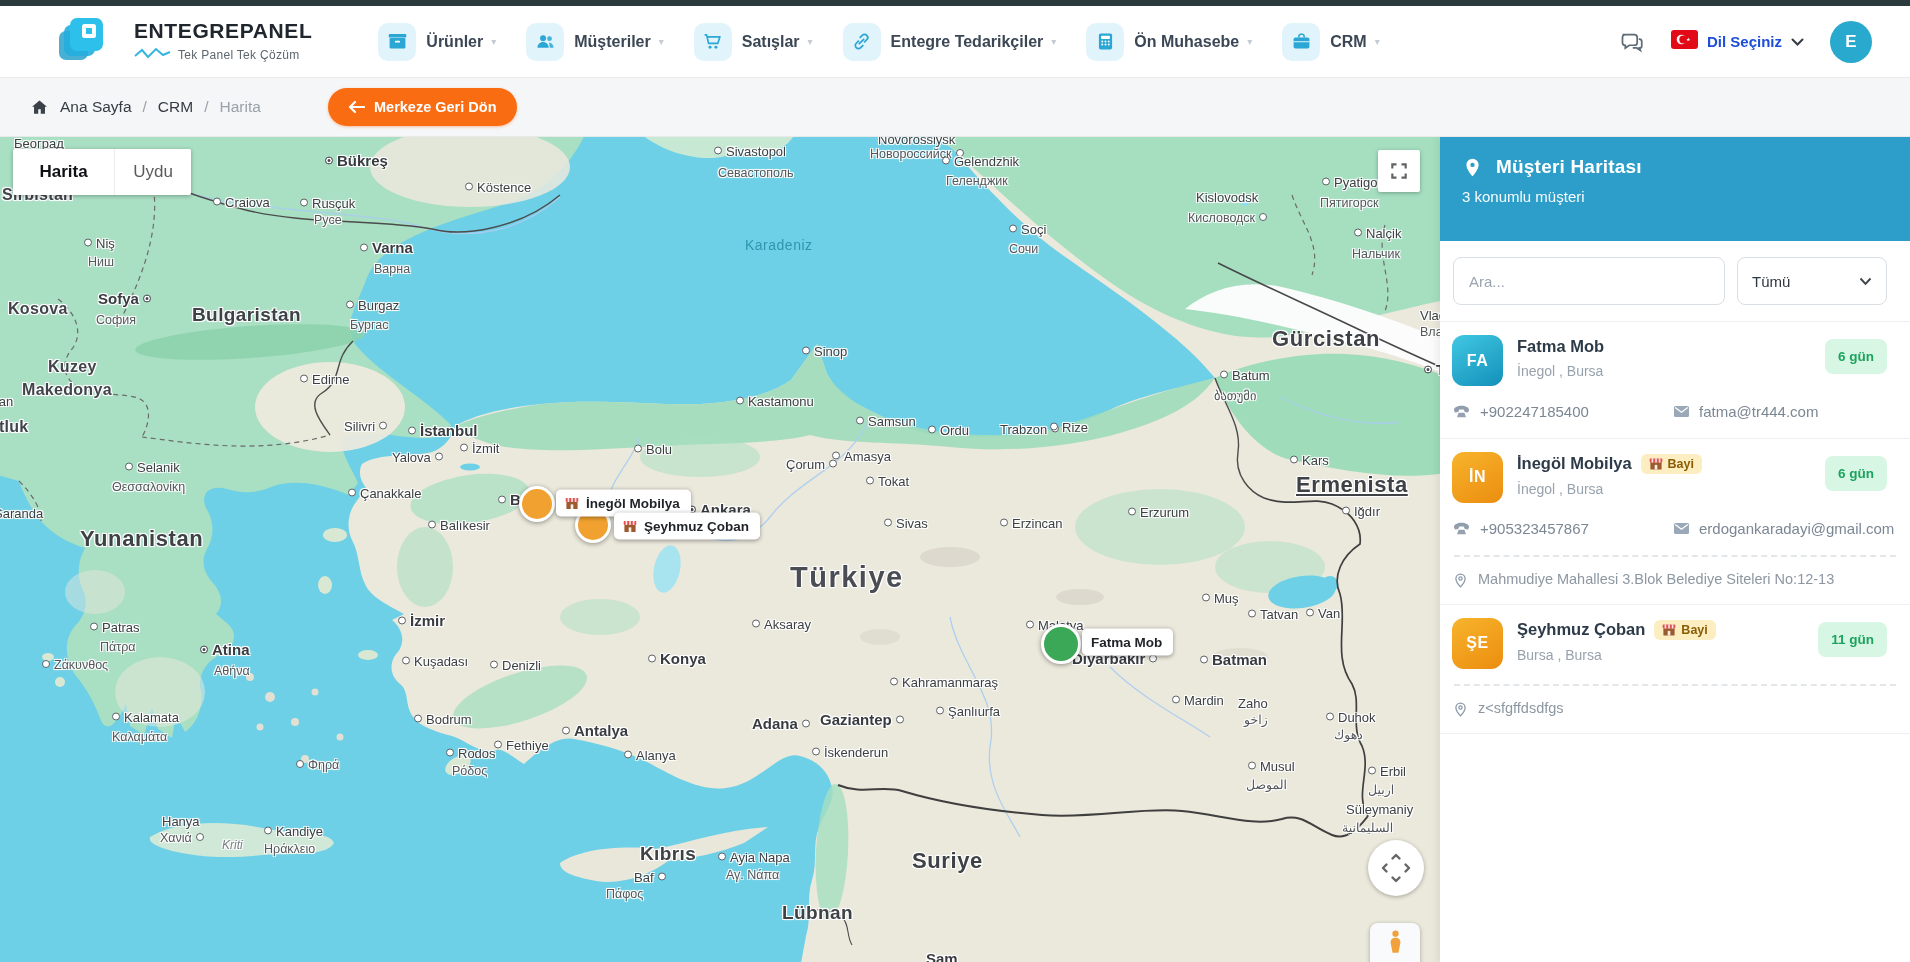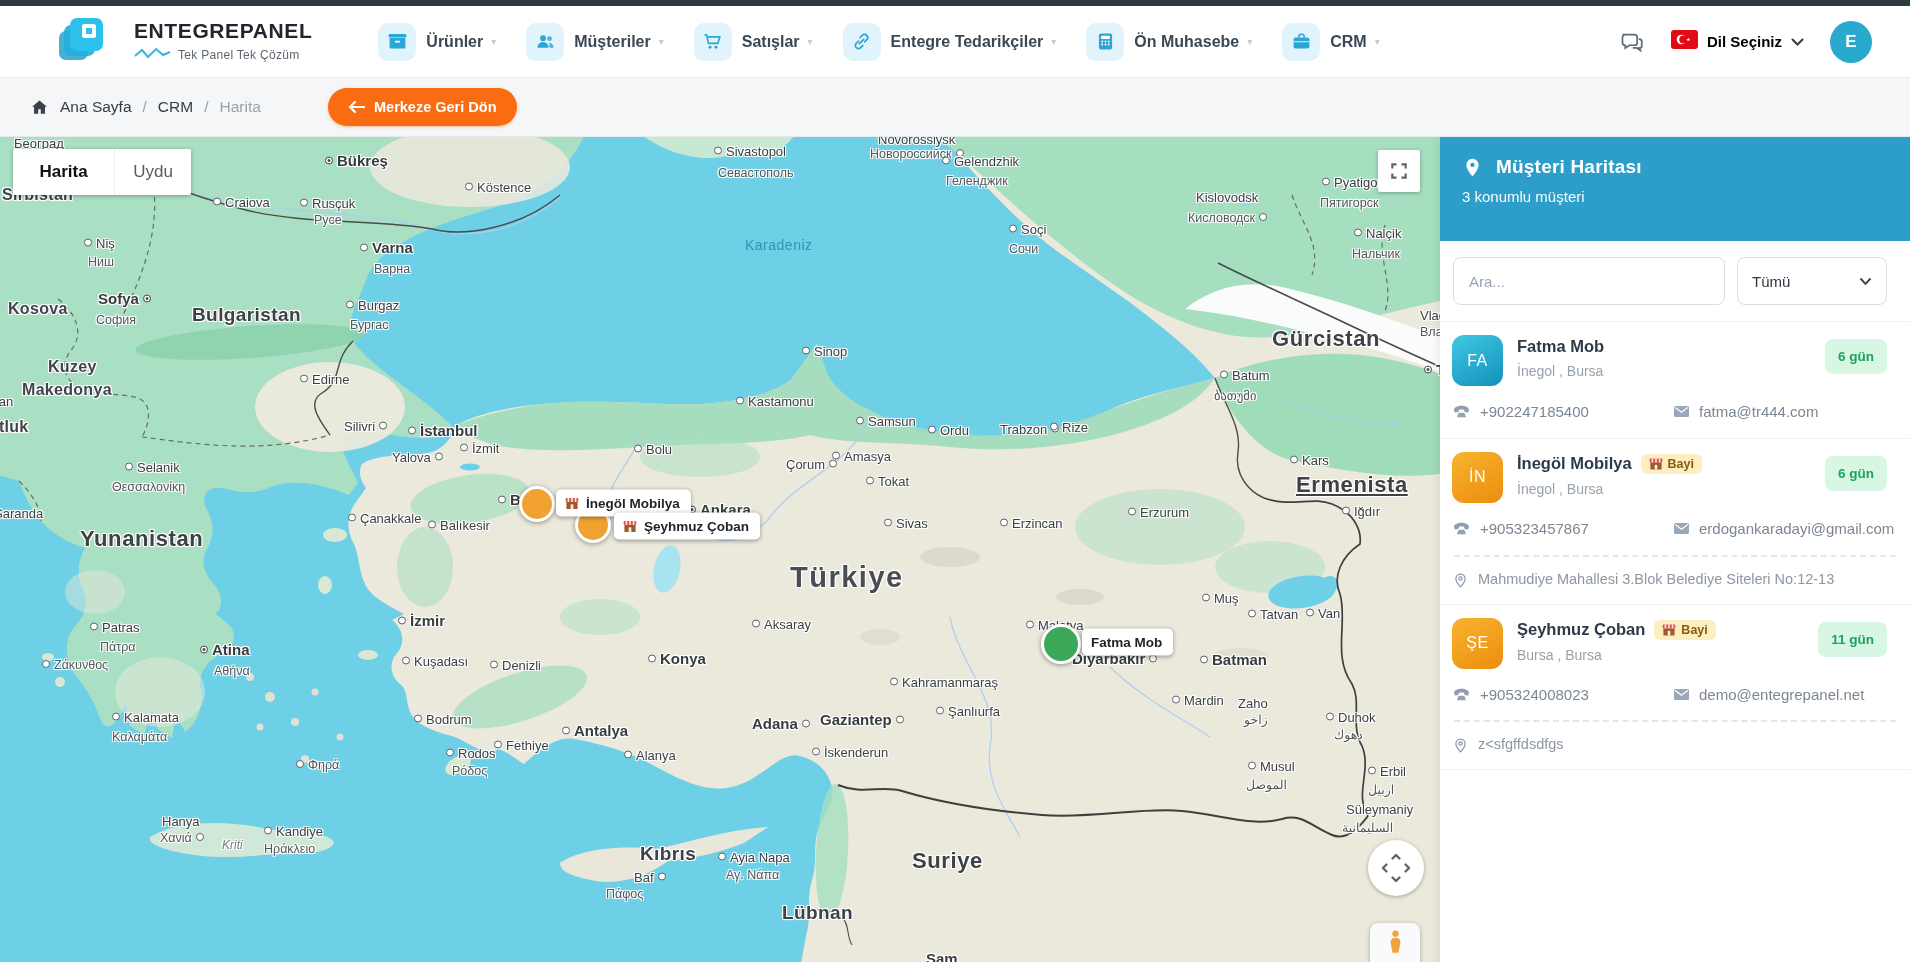--- a/index.html
+++ b/index.html
@@ -12,21 +12,21 @@
   .brandname{font-size:21px;font-weight:800;color:#20262d;letter-spacing:.6px;line-height:1}
   .brandsub{display:flex;align-items:center;gap:6px;margin-top:5px}
   .tagline{font-size:12px;color:#5d666e;letter-spacing:.3px}
   .menu{display:flex;align-items:center;gap:30px;margin-left:66px}
   .mitem{display:flex;align-items:center;gap:10px;cursor:pointer}
   .mico{width:38px;height:38px;border-radius:10px;background:#e1f3fb;display:flex;align-items:center;justify-content:center;flex:none}
   .mlabel2{font-size:16px;font-weight:700;color:#3b4754}
   .chev{font-size:10px;color:#c4cbd2;margin-left:-2px}
   .navright{margin-left:auto;display:flex;align-items:center;gap:26px;padding-right:12px}
   .langbtn{display:flex;align-items:center;gap:9px;cursor:pointer}
-  .langlabel{font-size:15px;font-weight:700;color:#000000}
+  .langlabel{font-size:15px;font-weight:700;color:#1d4ed8}
   .avatarE{width:42px;height:42px;border-radius:50%;background:#2aa9cf;color:#fff;font-size:17px;font-weight:700;display:flex;align-items:center;justify-content:center;cursor:pointer}
   .chatbtn{cursor:pointer;display:flex}
   
   .crumbbar{height:58px;background:#f5f6f8;border-bottom:1px solid #e7e9eb;display:flex;align-items:center;padding-left:30px;position:relative;z-index:25}
   .crumb{display:flex;align-items:center;gap:11px;font-size:15.5px;color:#343c44}
   .crumb .sep{color:#9aa2aa}
   .crumb .cur{color:#9aa2aa}
   .crumb .clink{cursor:pointer}
   .backbtn{position:absolute;left:328px;top:10px;height:38px;border:none;border-radius:19px;background:#f96c12;color:#fff;font-size:14.5px;font-weight:700;font-family:"Liberation Sans",sans-serif;display:flex;align-items:center;gap:9px;padding:0 20px;cursor:pointer;box-shadow:0 1px 3px rgba(249,108,18,.4)}
   
@@ -63,21 +63,21 @@
   .shead{height:104px;background:#2c9ec9;color:#fff;padding:19px 22px;box-sizing:border-box}
   .sheadrow{display:flex;align-items:center;gap:13px}
   .stitle{font-size:19px;font-weight:700;letter-spacing:.2px}
   .ssub{margin-top:10px;font-size:15px;opacity:.97}
   .controls{display:flex;gap:12px;padding:16px 13px;border-bottom:1px solid #edf0f2;box-sizing:border-box}
   .search{width:272px;height:48px;border:1px solid #d8dee4;border-radius:8px;padding:0 15px;font-size:15px;box-sizing:border-box;color:#333;outline:none;font-family:"Liberation Sans",sans-serif}
   .search::placeholder{color:#9aa5b1}
   .filter{width:150px;height:48px;border:1px solid #d8dee4;border-radius:8px;display:flex;align-items:center;justify-content:space-between;padding:0 14px;box-sizing:border-box;font-size:15px;color:#2f3740;cursor:pointer;background:#fff}
   .card{padding:13px 12px 15px;border-bottom:1px solid #eef1f3;position:relative}
   .crow1{display:flex;gap:14px}
-  .avatar{width:51px;height:51px;border-radius:12px;color:#fff;font-weight:400;font-size:16px;display:flex;align-items:center;justify-content:center;letter-spacing:.5px;flex:none}
+  .avatar{width:51px;height:51px;border-radius:12px;color:#fff;font-weight:700;font-size:16px;display:flex;align-items:center;justify-content:center;letter-spacing:.5px;flex:none}
   .av-teal{background:linear-gradient(150deg,#41c8e2,#1390ba)}
   .av-orange{background:linear-gradient(150deg,#f7b42c,#ec8d0f)}
   .cinfo{padding-top:2px}
   .cnrow{display:flex;align-items:center;gap:9px}
   .cname{font-size:16.5px;font-weight:700;color:#2d3a48}
   .bayi{display:inline-flex;align-items:center;gap:5px;background:#fdeec1;border-radius:6px;padding:3px 8px;font-size:12.5px;font-weight:700;color:#8a5c05}
   .cloc{margin-top:7px;font-size:14px;color:#98a2ad}
   .days{position:absolute;right:23px;top:17px;background:#d8f6e4;color:#1ca45e;font-weight:700;font-size:13.5px;border-radius:8px;padding:10px 13px}
   .crow2{display:flex;margin-top:15px;font-size:15px;color:#7c8794}
   .cphone{display:flex;align-items:center;gap:9px;width:220px;flex:none}
@@ -382,21 +382,21 @@
         <div class="ml ci dl" style="left: 112px; top: 580px;">Kalamata</div>
         <div class="ml na" style="left: 112px; top: 600px;">Καλαμάτα</div>
         <div class="ml na dl" style="left: 296px; top: 628px;">Φηρά</div>
         <div class="ml ci" style="left: 162px; top: 684px;">Hanya</div>
         <div class="ml na dr" style="left: 160px; top: 701px;">Χανιά</div>
         <div class="ml ci dl" style="left: 264px; top: 694px;">Kandiye</div>
         <div class="ml na" style="left: 264px; top: 712px;">Ηράκλειο</div>
         <div class="ml reg" style="left: 222px; top: 708px;">Kriti</div>
         <div class="ml ci dl" style="left: 446px; top: 616px;">Rodos</div>
         <div class="ml na" style="left: 452px; top: 634px;">Ρόδος</div>
-        <div class="ml ci dl" style="left: 348px; top: 356px; margin-top: 25px;">Çanakkale</div>
+        <div class="ml ci dl" style="left: 348px; top: 356px;">Çanakkale</div>
         <div class="ml ci dl" style="left: 428px; top: 388px;">Balıkesir</div>
         <div class="ml big dl" style="left: 498px; top: 362px;">Bursa</div>
         <div class="ml big dl" style="left: 408px; top: 293px;">İstanbul</div>
         <div class="ml ci dr" style="left: 344px; top: 289px;">Silivri</div>
         <div class="ml ci dr" style="left: 392px; top: 320px;">Yalova</div>
         <div class="ml ci dl" style="left: 460px; top: 311px;">İzmit</div>
         <div class="ml big dl" style="left: 398px; top: 483px;">İzmir</div>
         <div class="ml ci dl" style="left: 402px; top: 524px;">Kuşadası</div>
         <div class="ml ci dl" style="left: 414px; top: 582px;">Bodrum</div>
         <div class="ml ci dl" style="left: 494px; top: 608px;">Fethiye</div>
@@ -652,40 +652,20 @@
                         <rect x="7.1" y="1.6" width="1.8" height="4.6"></rect>
                         <rect x="11.2" y="1.6" width="1.8" height="4.6"></rect>
                       </g>
                     </svg>
                   </span>Bayi</span>
               </div>
           <div class="cloc">Bursa , Bursa</div>
         </div>
         <div class="days">11 gün</div>
       </div>
-      <div class="crow2">
-        <div class="cphone">
-              <span style="display:flex">
-                <svg viewBox="0 0 24 24" width="19" height="19" fill="#909dac">
-                  <path d="M2.5 10.2C2.5 7 6.8 4.8 12 4.8s9.5 2.2 9.5 5.4l-.9 2.3c-.3.7-1.1 1-1.8.7l-2.6-1c-.6-.2-1-.8-.9-1.5l.1-.9c-1-.3-2.1-.4-3.4-.4s-2.4.1-3.4.4l.1.9c.1.7-.3 1.3-.9 1.5l-2.6 1c-.7.3-1.5 0-1.8-.7z"></path>
-                  <path d="M8.3 13.6h7.4l2 5.6H6.3z" opacity=".95"></path>
-                </svg>
-              </span>
-              <span>+905324008023</span>
-            </div>
-        <div class="cmail">
-              <span style="display:flex">
-                <svg viewBox="0 0 24 24" width="19" height="19" style="margin-top:1px">
-                  <rect x="2.5" y="5" width="19" height="14" rx="2" fill="#9aa8b8"></rect>
-                  <path d="M4 7l8 6 8-6" fill="none" stroke="#fff" stroke-width="1.6"></path>
-                </svg>
-              </span>
-              <span class="mtxt">demo@entegrepanel.net</span>
-            </div>
-      </div>
       <div class="dashsep"></div>
      <div class="caddr">
             <span style="display:flex">
               <svg viewBox="0 0 24 24" width="17" height="17" fill="none" stroke="#8b98a8" stroke-width="1.8" style="margin-top:1px">
                 <path d="M12 21s-6.5-7-6.5-11.5a6.5 6.5 0 0 1 13 0C18.5 14 12 21 12 21z"></path>
                 <circle cx="12" cy="9.3" r="2.3"></circle>
               </svg>
             </span>
             <span>z&lt;sfgffdsdfgs</span>
           </div>

